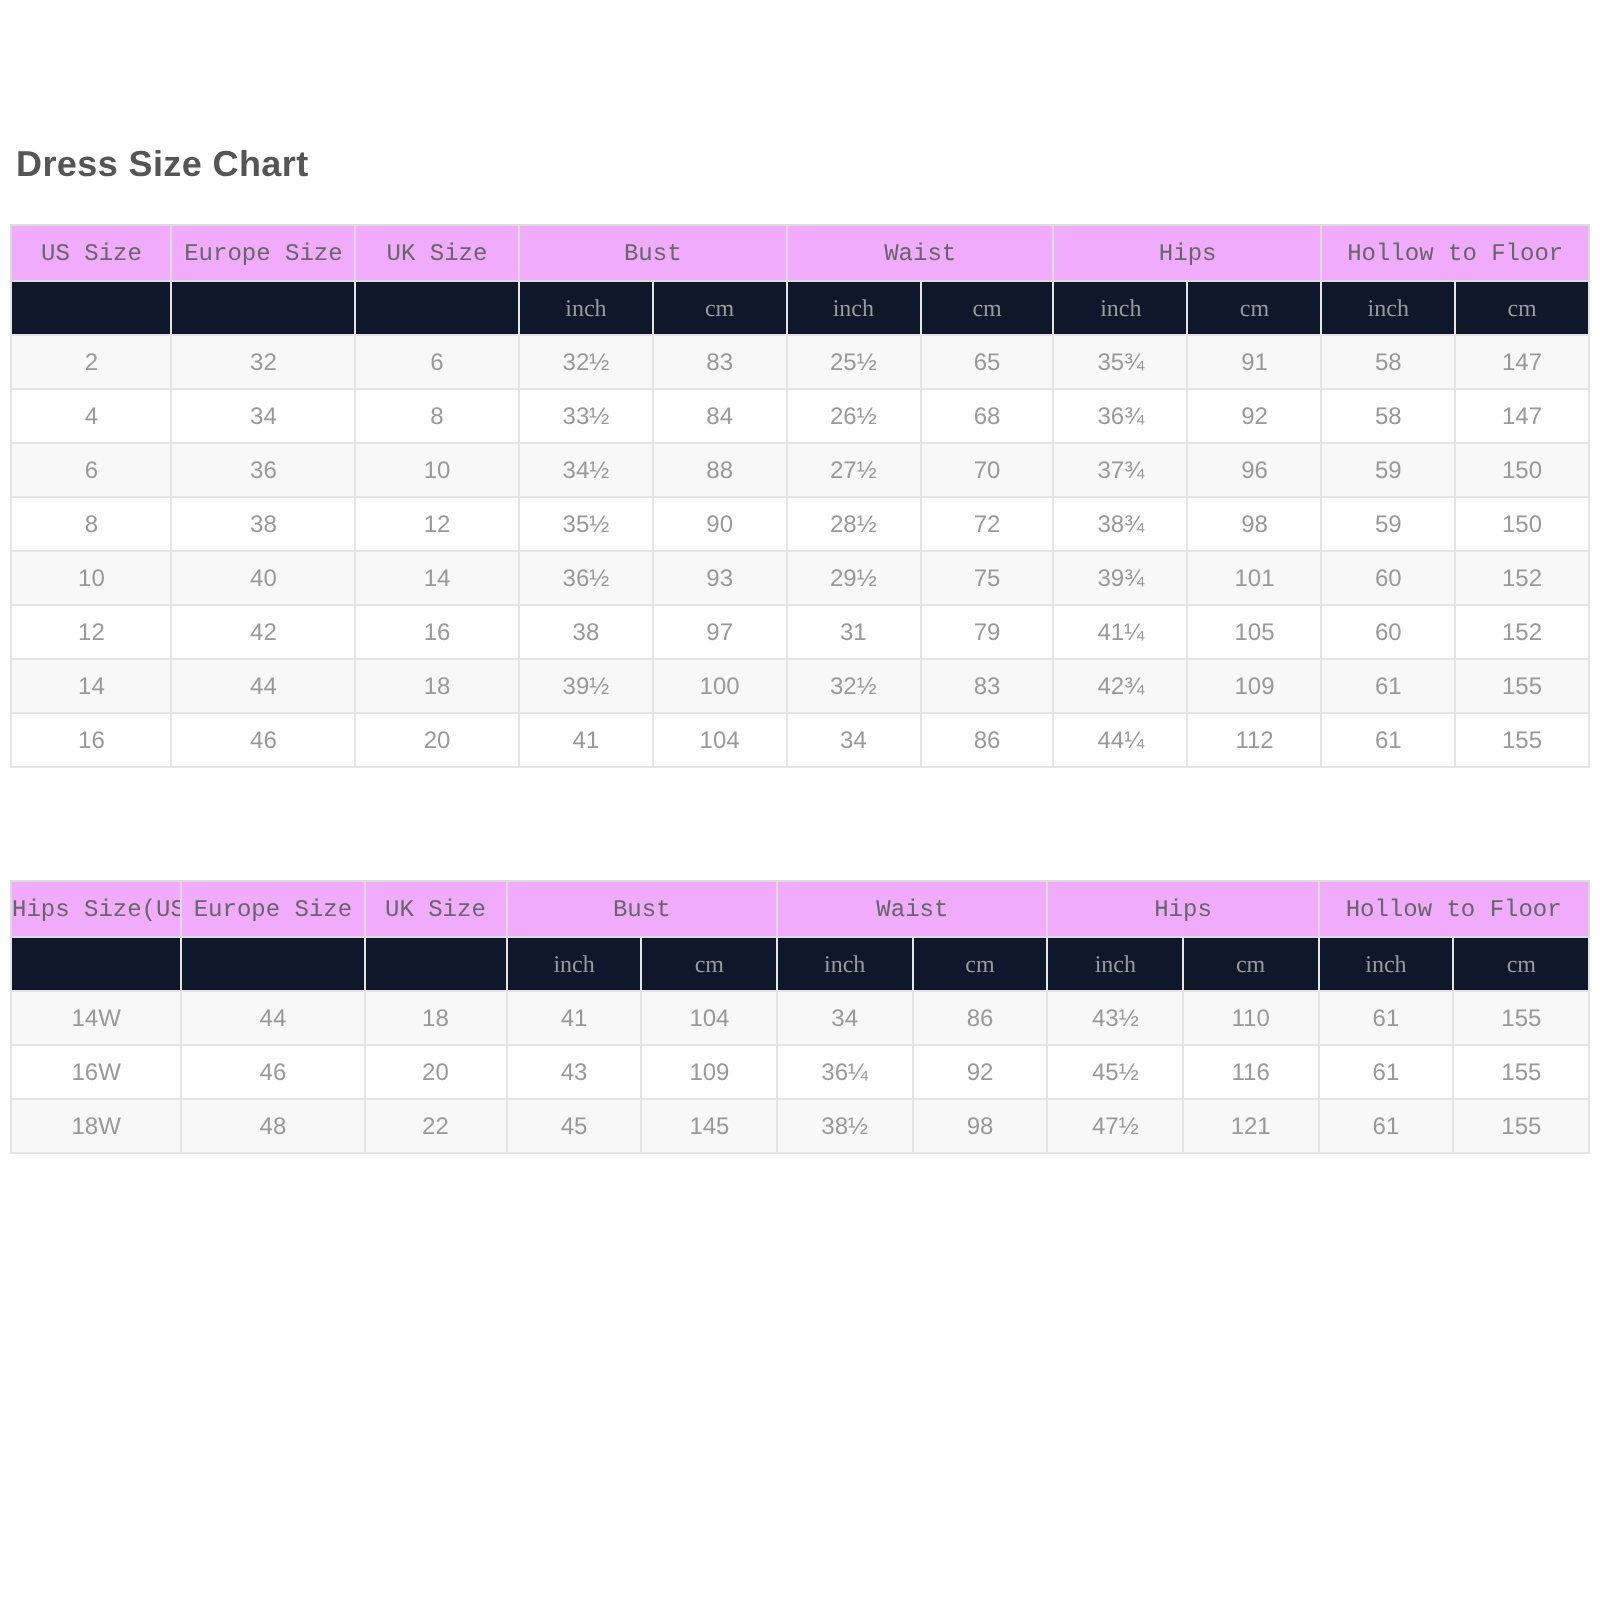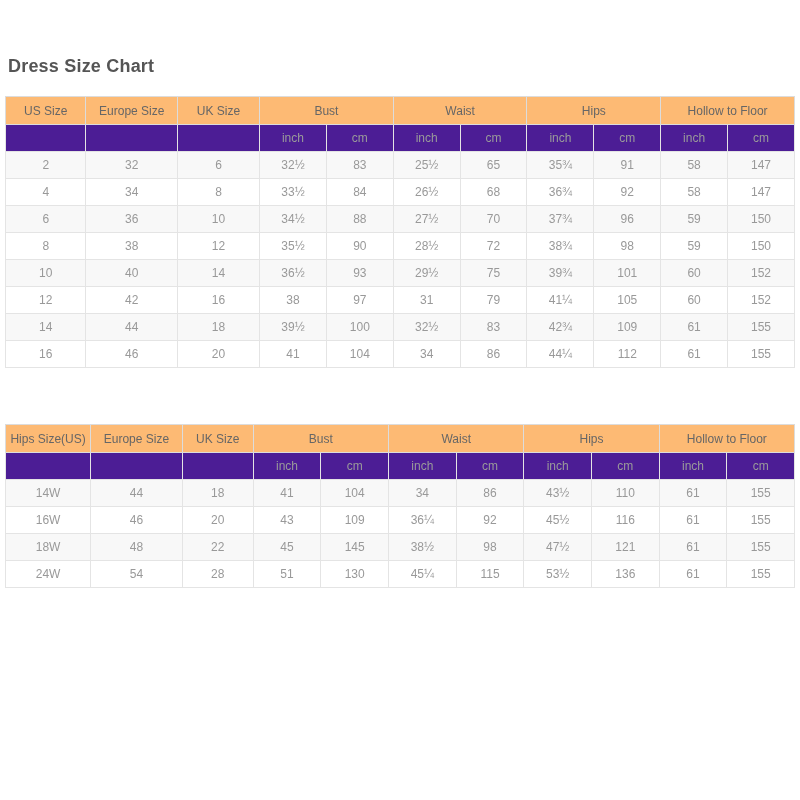--- a/index.html
+++ b/index.html
@@ -2,21 +2,21 @@
 <html><head>
 <meta charset="utf-8">
 <style>
   html, body { margin: 0; padding: 0; background: #ffffff; }
   body {
     width: 800px; height: 800px; overflow: hidden;
     font-family: "Liberation Sans", sans-serif;
     color: #999;
   }
   .sec { width: 800px; }
-  .sec1 { padding-top: 56px; }
+  .sec1 { padding-top: 72px; }
   .sec2 { padding-top: 56px; }
   .chart-title {
     font-size: 18px;
     font-weight: bold;
     color: #555555;
     margin: 0 0 19px 8px;
     letter-spacing: 0.2px;
   }
   table.size-table {
     border-collapse: collapse;
@@ -29,28 +29,30 @@
     height: 26px;
     padding: 0;
     text-align: center;
     vertical-align: middle;
     font-size: 12px;
     font-weight: normal;
     overflow: hidden;
     white-space: nowrap;
   }
   .size-table thead tr.head-row th {
-    background: #fdba74;
+    background: #f0abfc;
     color: #666666;
     border-color: #dcdcdc;
     height: 27px;
+    font-family: Liberation Mono, monospace;
   }
   .size-table thead tr.unit-row th {
-    background: #4c1d95;
+    background: #0f172a;
     color: #9a9a9a;
+    font-family: Liberation Serif, serif;
   }
   .size-table tbody td { color: #999999; background: #ffffff; }
   .size-table tbody tr:nth-child(odd) td { background: #f8f8f8; }
 </style>
 </head>
 <body>
 
 <div class="sec sec1">
   <h2 class="chart-title">Dress Size Chart</h2>
   <table class="size-table">
@@ -272,28 +274,15 @@
           <td>22</td>
           <td>45</td>
           <td>145</td>
           <td>38½</td>
           <td>98</td>
           <td>47½</td>
           <td>121</td>
           <td>61</td>
           <td>155</td>
         </tr>
-        <tr>
-          <td>24W</td>
-          <td>54</td>
-          <td>28</td>
-          <td>51</td>
-          <td>130</td>
-          <td>45¼</td>
-          <td>115</td>
-          <td>53½</td>
-          <td>136</td>
-          <td>61</td>
-          <td>155</td>
-        </tr>
       </tbody>
   </table>
 </div>
 
 </body></html>

